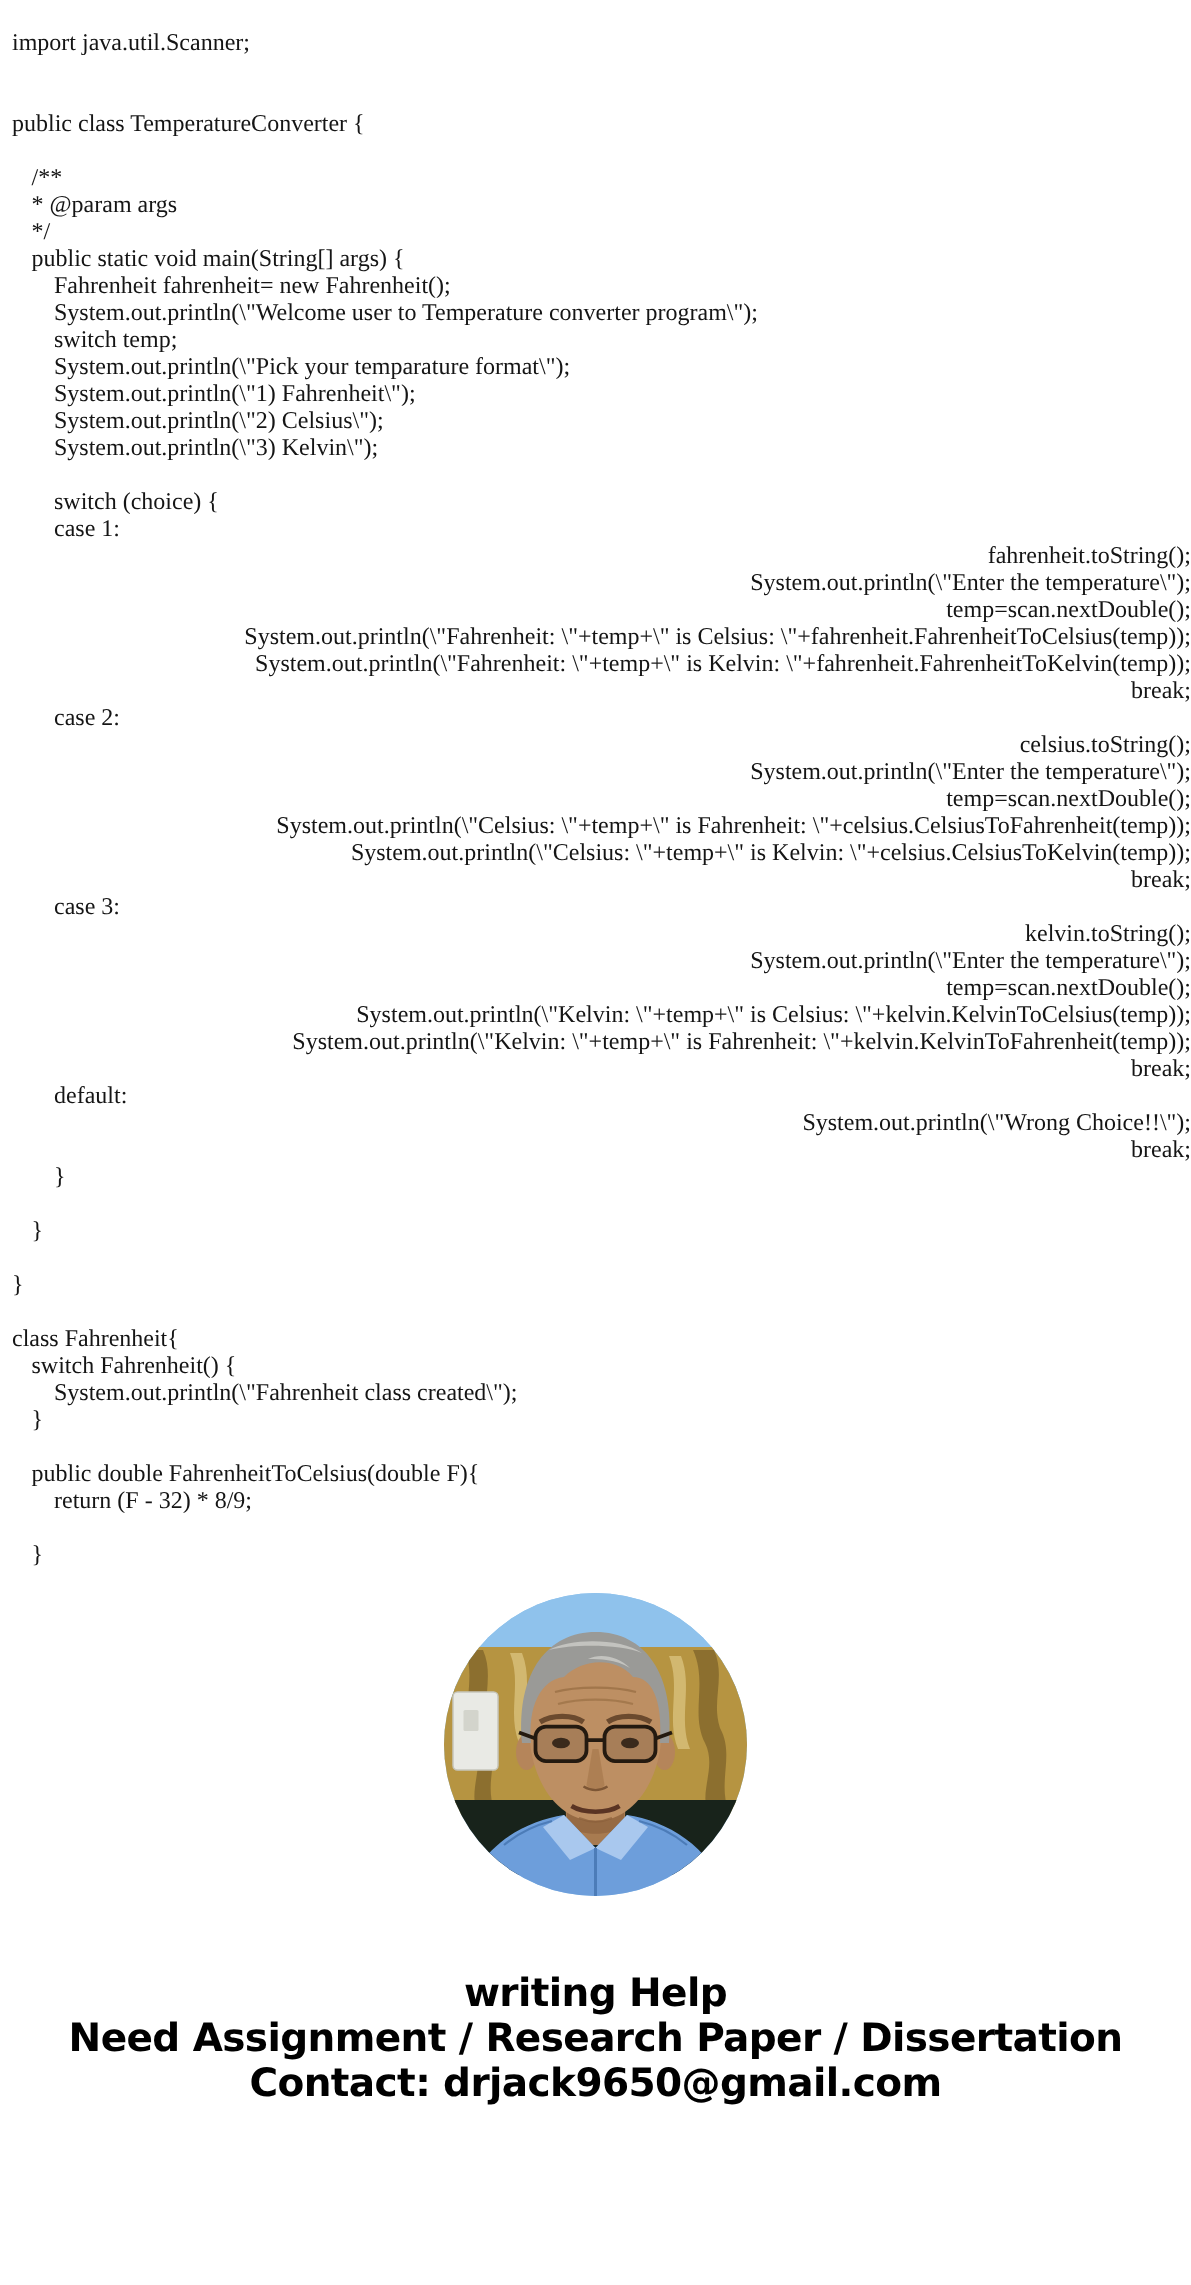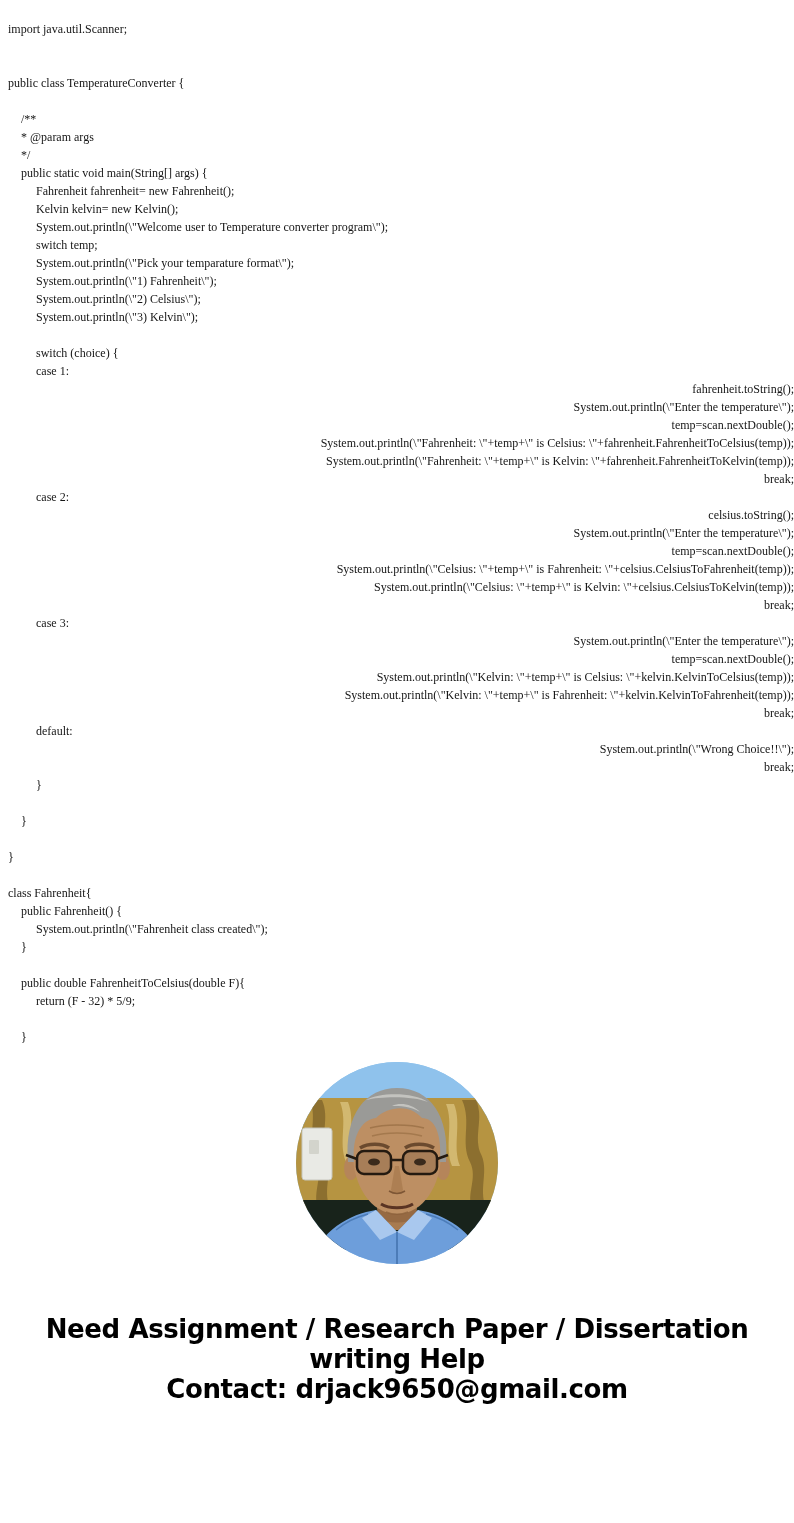--- a/index.html
+++ b/index.html
@@ -2,21 +2,21 @@
 <html><head>
 <meta charset="utf-8">
 <style>
   html, body { margin:0; padding:0; }
   body {
     width:794px; height:1523px; background:#ffffff; overflow:hidden;
     font-family:"Liberation Serif", serif;
   }
   .code-block {
     padding:20px 0 0 8px;
-    font-size:12px; line-height:18px; color:#151515;
+    font-size:16px; line-height:18px; color:#151515;
   }
   .code-line { white-space:pre; height:18px; }
   .ind-0 { padding-left:0; }
   .ind-1 { padding-left:13px; }
   .ind-2 { padding-left:28px; }
   .ind-3 { padding-left:44px;text-align:right; }
 
   .photo-wrap {
     width:202px; height:202px; margin:16px auto 0 auto;
     border-radius:50%; overflow:hidden; position:relative;
@@ -38,21 +38,20 @@
     <div class="code-line ind-0">import java.util.Scanner;</div>
     <div class="code-line ind-0">&nbsp;</div>
     <div class="code-line ind-0">&nbsp;</div>
     <div class="code-line ind-0">public class TemperatureConverter {</div>
     <div class="code-line ind-0">&nbsp;</div>
     <div class="code-line ind-1">/**</div>
     <div class="code-line ind-1">* @param args</div>
     <div class="code-line ind-1">*/</div>
     <div class="code-line ind-1">public static void main(String[] args) {</div>
     <div class="code-line ind-2">Fahrenheit fahrenheit= new Fahrenheit();</div>
-    <div class="code-line ind-2">Kelvin kelvin= new Kelvin();</div>
     <div class="code-line ind-2">System.out.println(\"Welcome user to Temperature converter program\");</div>
     <div class="code-line ind-2">switch temp;</div>
     <div class="code-line ind-2">System.out.println(\"Pick your temparature format\");</div>
     <div class="code-line ind-2">System.out.println(\"1) Fahrenheit\");</div>
     <div class="code-line ind-2">System.out.println(\"2) Celsius\");</div>
     <div class="code-line ind-2">System.out.println(\"3) Kelvin\");</div>
     <div class="code-line ind-0">&nbsp;</div>
     <div class="code-line ind-2">switch (choice) {</div>
     <div class="code-line ind-2">case 1:</div>
     <div class="code-line ind-3">fahrenheit.toString();</div>
@@ -62,41 +61,42 @@
     <div class="code-line ind-3">System.out.println(\"Fahrenheit: \"+temp+\" is Kelvin: \"+fahrenheit.FahrenheitToKelvin(temp));</div>
     <div class="code-line ind-3">break;</div>
     <div class="code-line ind-2">case 2:</div>
     <div class="code-line ind-3">celsius.toString();</div>
     <div class="code-line ind-3">System.out.println(\"Enter the temperature\");</div>
     <div class="code-line ind-3">temp=scan.nextDouble();</div>
     <div class="code-line ind-3">System.out.println(\"Celsius: \"+temp+\" is Fahrenheit: \"+celsius.CelsiusToFahrenheit(temp));</div>
     <div class="code-line ind-3">System.out.println(\"Celsius: \"+temp+\" is Kelvin: \"+celsius.CelsiusToKelvin(temp));</div>
     <div class="code-line ind-3">break;</div>
     <div class="code-line ind-2">case 3:</div>
+    <div class="code-line ind-3">kelvin.toString();</div>
     <div class="code-line ind-3">System.out.println(\"Enter the temperature\");</div>
     <div class="code-line ind-3">temp=scan.nextDouble();</div>
     <div class="code-line ind-3">System.out.println(\"Kelvin: \"+temp+\" is Celsius: \"+kelvin.KelvinToCelsius(temp));</div>
     <div class="code-line ind-3">System.out.println(\"Kelvin: \"+temp+\" is Fahrenheit: \"+kelvin.KelvinToFahrenheit(temp));</div>
     <div class="code-line ind-3">break;</div>
     <div class="code-line ind-2">default:</div>
     <div class="code-line ind-3">System.out.println(\"Wrong Choice!!\");</div>
     <div class="code-line ind-3">break;</div>
     <div class="code-line ind-2">}</div>
     <div class="code-line ind-0">&nbsp;</div>
     <div class="code-line ind-1">}</div>
     <div class="code-line ind-0">&nbsp;</div>
     <div class="code-line ind-0">}</div>
     <div class="code-line ind-0">&nbsp;</div>
     <div class="code-line ind-0">class Fahrenheit{</div>
-    <div class="code-line ind-1">public Fahrenheit() {</div>
+    <div class="code-line ind-1">switch Fahrenheit() {</div>
     <div class="code-line ind-2">System.out.println(\"Fahrenheit class created\");</div>
     <div class="code-line ind-1">}</div>
     <div class="code-line ind-0">&nbsp;</div>
     <div class="code-line ind-1">public double FahrenheitToCelsius(double F){</div>
-    <div class="code-line ind-2">return (F - 32) * 5/9;</div>
+    <div class="code-line ind-2">return (F - 32) * 8/9;</div>
     <div class="code-line ind-0">&nbsp;</div>
     <div class="code-line ind-1">}</div>
   </div>
 
 <div class="photo-wrap">
   <svg viewBox="0 0 202 202" xmlns="http://www.w3.org/2000/svg">
 
     <rect x="0" y="0" width="202" height="70" fill="#8fc2ec"></rect>
 
     <rect x="0" y="36" width="202" height="112" fill="#b69441"></rect>
@@ -148,16 +148,16 @@
 
     <path d="M99,104 L95,128 C98,133 104,133 107,128 L103,104 Z" fill="#a87a4e" opacity="0.75"></path>
     <path d="M93,129 C98,132 104,132 109,129" stroke="#7d5635" stroke-width="1.5" fill="none"></path>
 
     <path d="M85,142 C93,147 109,147 117,142" stroke="#5a3423" stroke-width="3" fill="none"></path>
     <path d="M90,150 C97,153 105,153 112,150" stroke="#8a5f3a" stroke-width="1.5" fill="none" opacity="0.7"></path>
   </svg>
 </div>
 
 <div class="footer">
+  <div>writing Help</div>
   <div>Need Assignment / Research Paper / Dissertation</div>
-  <div>writing Help</div>
   <div>Contact: drjack9650@gmail.com</div>
 </div>
 
 </body></html>

